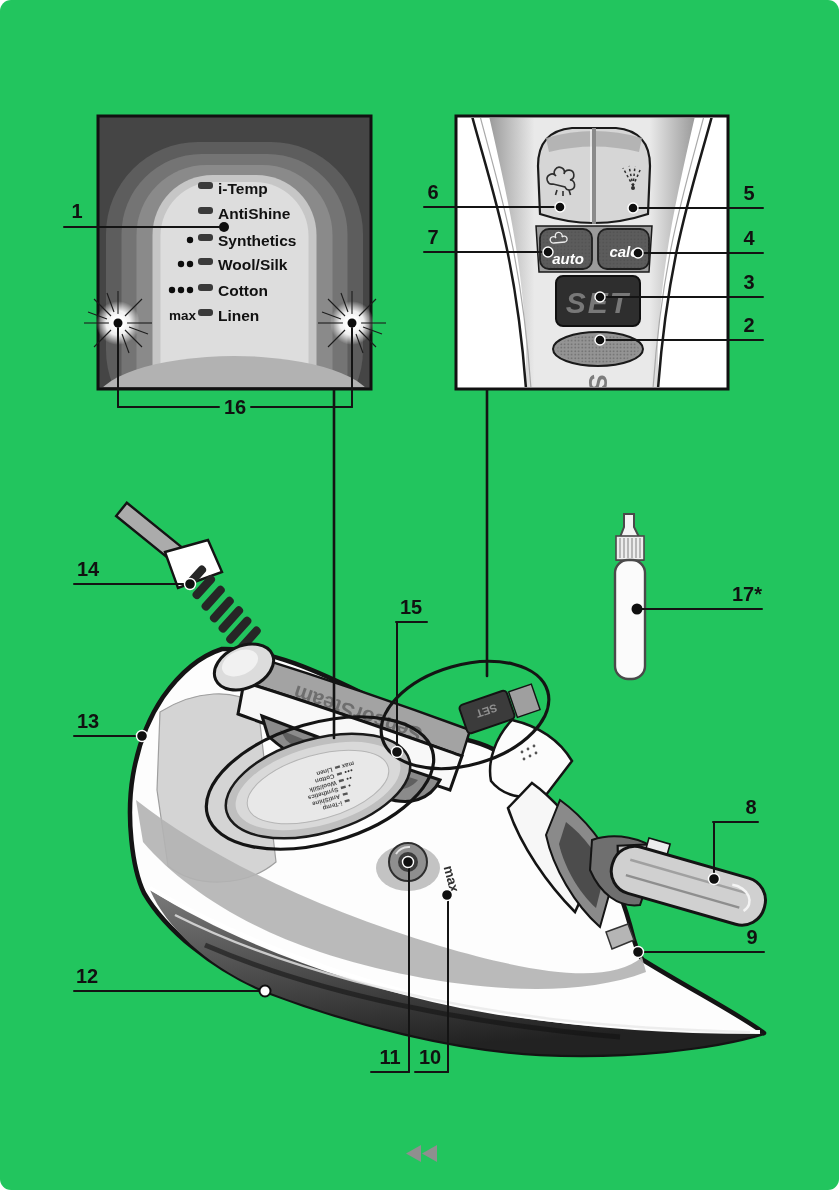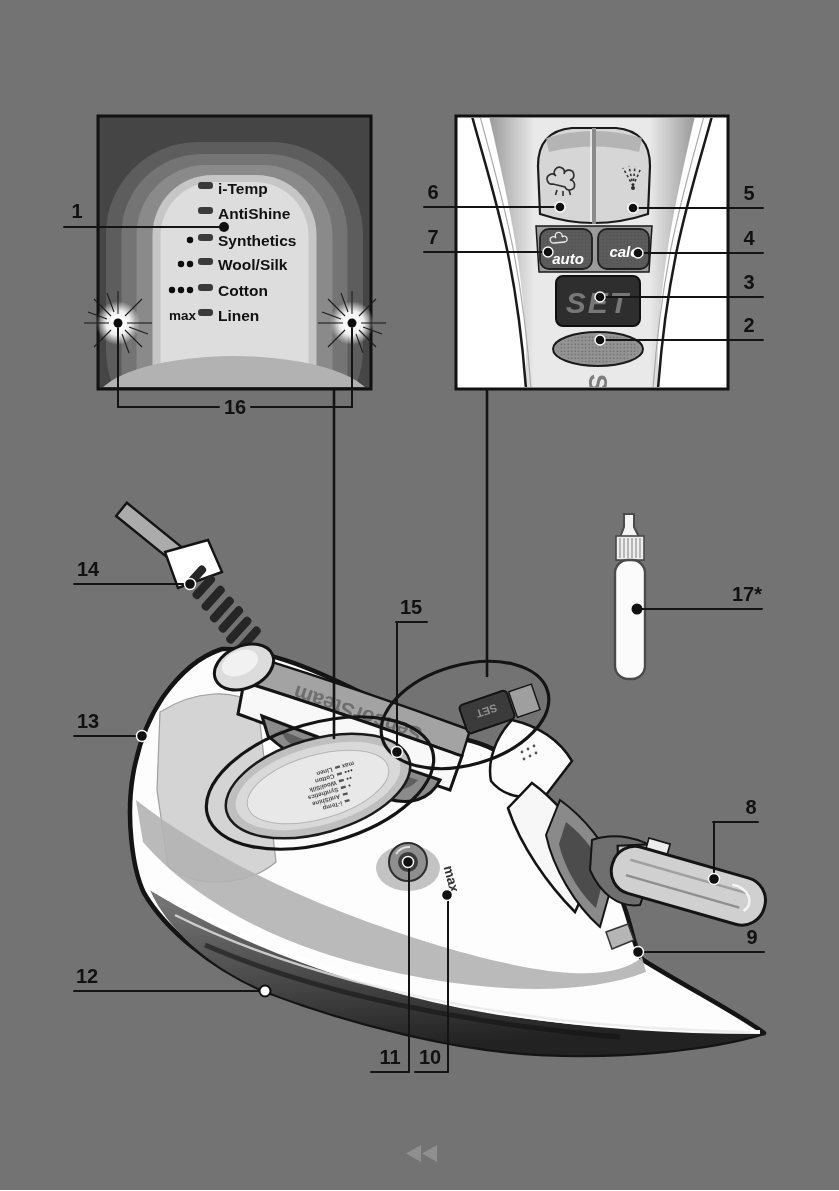--- a/index.html
+++ b/index.html
@@ -1,17 +1,17 @@
 <!DOCTYPE html>
 <html><head>
 <meta charset="utf-8">
 <style>
   html,body{margin:0;padding:0;background:#ffffff;}
-  .page{position:relative;width:839px;height:1190px;background:#737373;overflow:hidden;
-        font-family:"Liberation Sans",sans-serif;}
+  .page{position:relative;width:839px;height:1190px;background:#22c55e;overflow:hidden;
+        font-family:"Liberation Sans",sans-serif;border-radius:11px;}
   svg{display:block}
   text{font-family:"Liberation Sans","DejaVu Sans",sans-serif;}
   .callout-num{font-size:20px;font-weight:bold;fill:#111;}
   .row-label{font-size:15.5px;font-weight:bold;fill:#111;}
   .max-label{font-size:13.5px;font-weight:bold;fill:#111;}
   .btn-label{font-size:15px;font-weight:bold;font-style:italic;fill:#ffffff;}
 </style>
 </head>
 <body>
 

